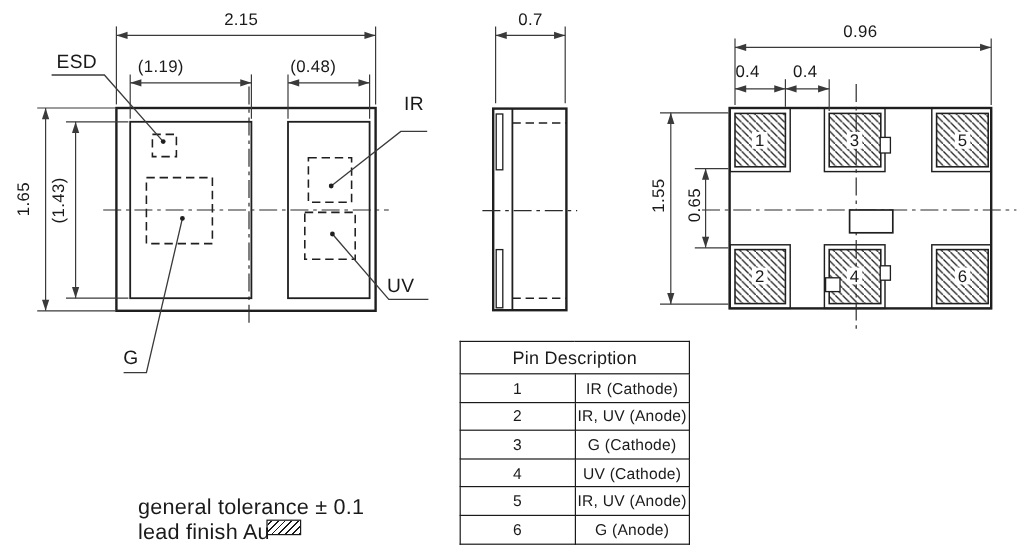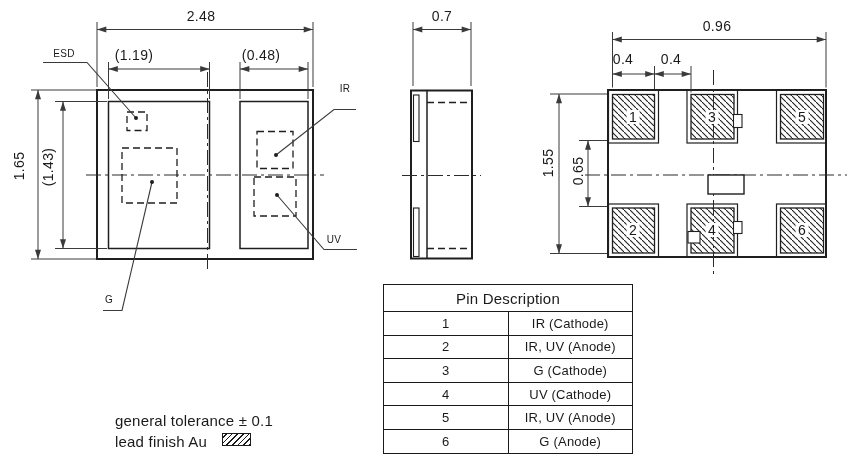--- a/index.html
+++ b/index.html
@@ -14,29 +14,29 @@
   .tab{fill:#fff;stroke:#1f1f1f;stroke-width:1.1}
   .mark{fill:#fff;stroke:#1f1f1f;stroke-width:1.4}
   .hid{fill:none;stroke:#1f1f1f;stroke-width:1.3;stroke-dasharray:7 4}
   .cl {fill:none;stroke:#2b2b2b;stroke-width:1;stroke-dasharray:15 4 3 4}
   .dims line{stroke:#3a3a3a;stroke-width:1;fill:none}
   .dl {marker-start:url(#arr);marker-end:url(#arr)}
   .ld {fill:none;stroke:#3a3a3a;stroke-width:1.1}
   .dot{fill:#1f1f1f}
   .lbl{position:absolute;transform:translate(-50%,-50%);font-size:14px;letter-spacing:.3px;white-space:nowrap}
   .rot{transform:translate(-50%,-50%) rotate(-90deg)}
-  .big{font-size:10px}
+  .big{font-size:16px}
   .padnum{position:absolute;transform:translate(-50%,-50%);font-size:14px;line-height:14px;
           background:#fff;padding:0 2.5px}
-  #pin-table{position:absolute;left:383px;top:284px;width:250px;border-collapse:collapse;table-layout:fixed}
+  #pin-table{position:absolute;left:383px;top:284px;width:192px;border-collapse:collapse;table-layout:fixed}
   #pin-table th,#pin-table td{border:1.4px solid #1a1a1a;text-align:center;font-weight:400;padding:0;letter-spacing:.2px}
   #pin-table th{height:26px;font-size:15px}
   #pin-table td{height:22.6px;font-size:13px}
   #pin-table td.c1{width:71px}
-  .note{position:absolute;left:115px;font-size:15px;letter-spacing:.2px;white-space:nowrap}
+  .note{position:absolute;left:115px;font-size:18px;letter-spacing:.2px;white-space:nowrap}
   #swatch{position:absolute;left:222px;top:433px;width:27px;height:11px;border:1.5px solid #1a1a1a;
           background:repeating-linear-gradient(-45deg,#1a1a1a 0 1px,transparent 1px 4px)}
 </style>
 </head>
 <body>
 
 <div id="stage">
 
   <svg id="linework" width="850" height="463" viewBox="0 0 850 463">
     <defs>
@@ -167,21 +167,21 @@
         <line class="dl" x1="588" y1="140.5" x2="588" y2="206.5"></line>
       </g>
     </g>
   </svg>
 
   <span class="lbl big" style="left:64px;top:53px">ESD</span>
   <span class="lbl big" style="left:345px;top:88px">IR</span>
   <span class="lbl big" style="left:334px;top:239px">UV</span>
   <span class="lbl big" style="left:109px;top:299px">G</span>
 
-  <span class="lbl" style="left:201px;top:16px">2.48</span>
+  <span class="lbl" style="left:201px;top:16px">2.15</span>
   <span class="lbl" style="left:134px;top:55px">(1.19)</span>
   <span class="lbl" style="left:261px;top:55px">(0.48)</span>
   <span class="lbl rot" style="left:19px;top:166px">1.65</span>
   <span class="lbl rot" style="left:48px;top:167px">(1.43)</span>
 
   <span class="lbl" style="left:442px;top:16px">0.7</span>
 
   <span class="lbl" style="left:717px;top:26px">0.96</span>
   <span class="lbl" style="left:623px;top:59px">0.4</span>
   <span class="lbl" style="left:671px;top:59px">0.4</span>

